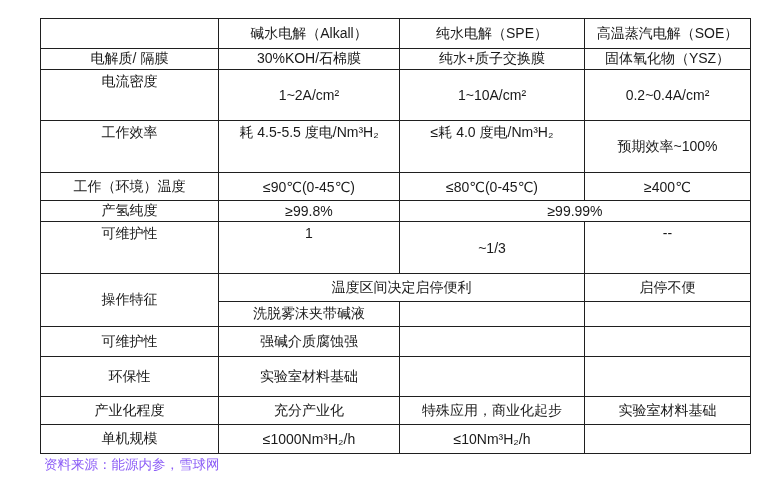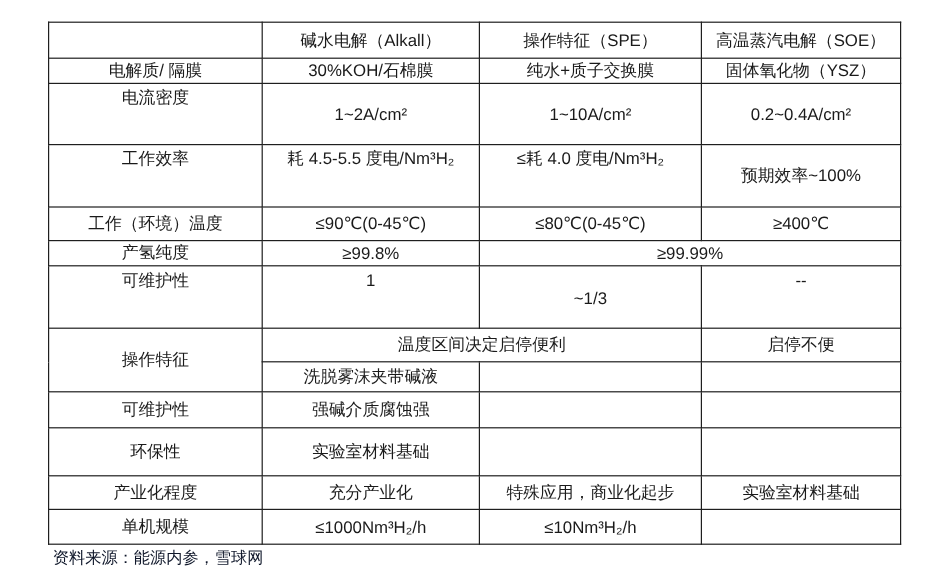--- a/index.html
+++ b/index.html
@@ -25,40 +25,40 @@
     vertical-align:middle;
     padding:1px 3px;
     overflow:hidden;
     white-space:nowrap;
   }
   td.vtop{vertical-align:top;padding-top:3px;}
   .footer-note{
     position:absolute;
     left:44px;top:456px;
     font-size:13.5px;
-    color:#0f172a;
+    color:#8b5cf6;
   }
 </style>
 </head>
 <body>
 
 <div class="tbl-wrap">
   <table>
     <colgroup>
       <col style="width:178px">
         <col style="width:181px">
         <col style="width:185px">
         <col style="width:166px">
     </colgroup>
 
     <tbody>
         <tr style="height:30px">
       <td></td>
       <td>碱水电解（Alkall）</td>
-      <td>操作特征（SPE）</td>
+      <td>纯水电解（SPE）</td>
       <td>高温蒸汽电解（SOE）</td>
     </tr>
 
     <tr style="height:16px">
       <td>电解质/ 隔膜</td>
       <td>30%KOH/石棉膜</td>
       <td>纯水+质子交换膜</td>
       <td>固体氧化物（YSZ）</td>
     </tr>
 

